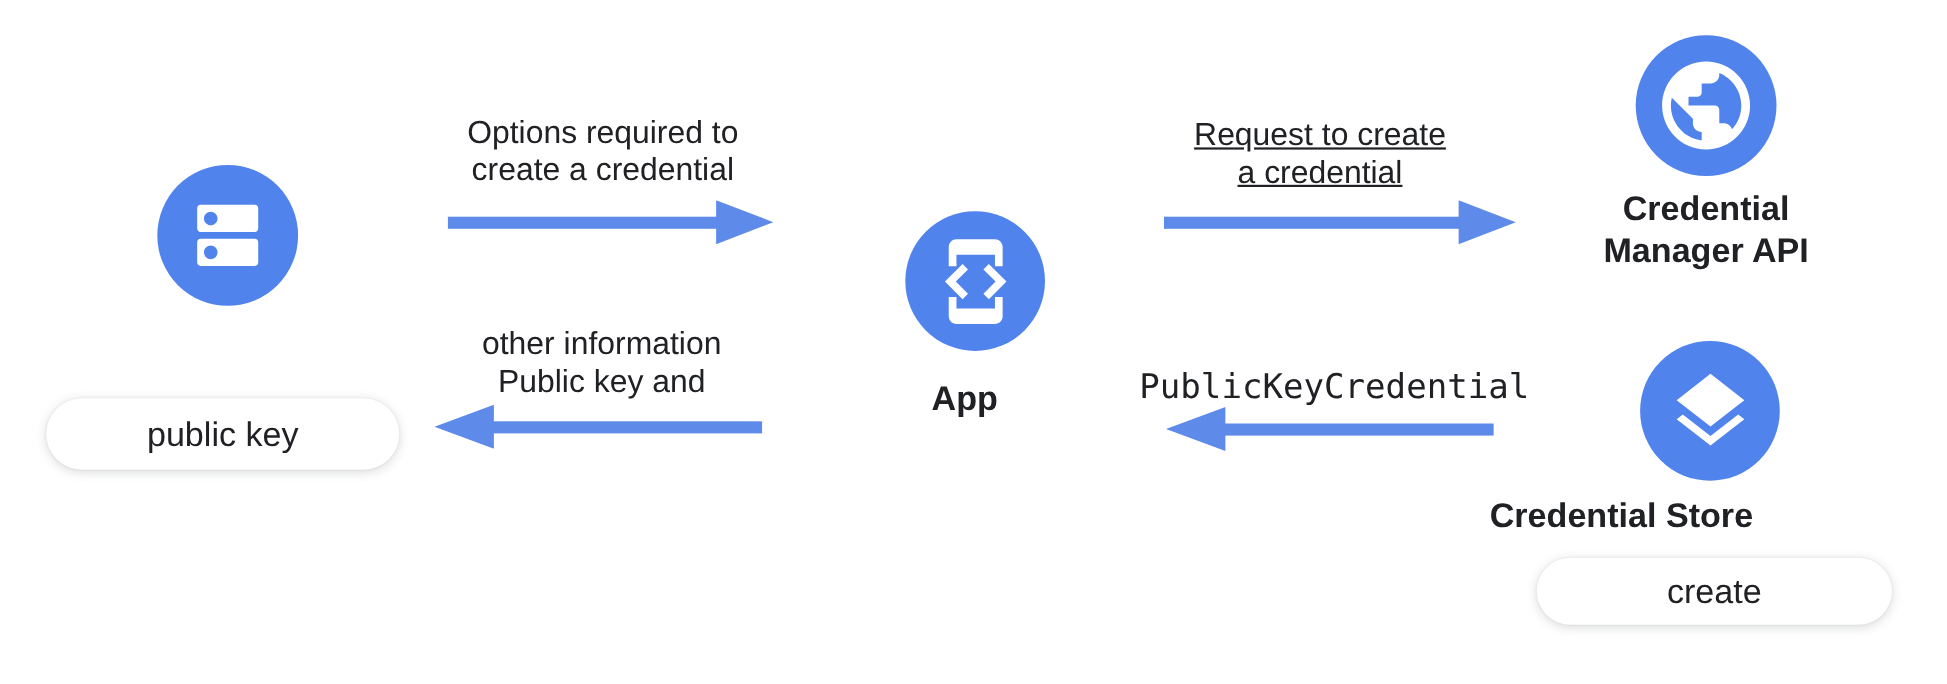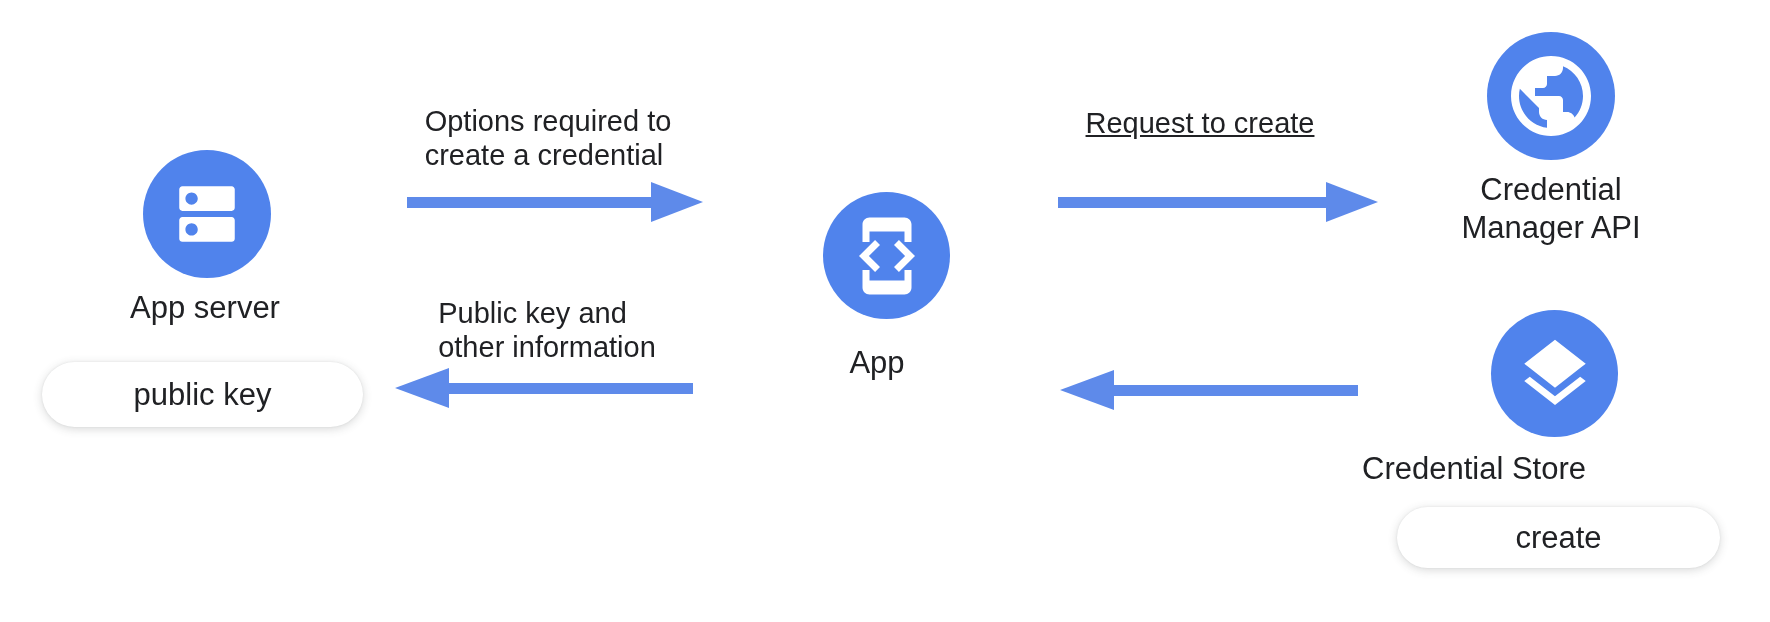--- a/index.html
+++ b/index.html
@@ -29,41 +29,41 @@
     align-items: center;
     justify-content: center;
     color: #fff;
   }
   .circle svg { display: block; fill: #ffffff; }
   .node-label {
     position: absolute;
     transform: translateX(-50%);
     text-align: center;
     font-size: 31px;
-    font-weight: 400;
+    font-weight: 700;
     line-height: 38px;
     color: var(--text-dark);
     white-space: nowrap;
   }
   .badge {
     position: absolute;
     background: var(--badge-bg);
     border-radius: 33px;
     box-shadow: 0 2px 10px rgba(60,64,67,0.20), 0 0 2px rgba(60,64,67,0.10);
     display: flex;
     align-items: center;
     justify-content: center;
     font-size: 31px;
     font-weight: 500;
     color: var(--text-dark);
   }
   .arrow-label {
     position: absolute;
     transform: translateX(-50%);
-    text-align: left;
+    text-align: center;
     font-size: 29px;
     font-weight: 400;
     line-height: 34px;
     color: var(--text-dark);
     white-space: nowrap;
   }
   .mono-label {
     position: absolute;
     transform: translateX(-50%);
     font-family: "DejaVu Sans Mono", "Liberation Mono", monospace;
@@ -81,66 +81,67 @@
 
 <div class="canvas">
 
   <div class="circle" style="left:143px; top:150px;">
     <span>
       <svg width="74" height="74" viewBox="0 0 24 24">
         <path d="M20 13H4c-.55 0-1 .45-1 1v6c0 .55.45 1 1 1h16c.55 0 1-.45 1-1v-6c0-.55-.45-1-1-1zM7 19c-1.1 0-2-.9-2-2s.9-2 2-2 2 .9 2 2-.9 2-2 2zM20 3H4c-.55 0-1 .45-1 1v6c0 .55.45 1 1 1h16c.55 0 1-.45 1-1V4c0-.55-.45-1-1-1zM7 9c-1.1 0-2-.9-2-2s.9-2 2-2 2 .9 2 2-.9 2-2 2z"></path>
       </svg>
     </span>
   </div>
-  <div class="node-label" style="left:205px; top:289px;">App server</div>
   <div class="badge" style="left:42px; top:362px; width:321px; height:65px;text-align:center;">
     <span>public key</span>
   </div>
 
   <div class="arrow-label" style="left:548px; top:104px;">
     <div>Options required to</div>
     <div>create a credential</div>
   </div>
   <div class="arrow" style="left:407px; top:182px; width:296px;">
     <svg viewBox="0 0 296 40" preserveAspectRatio="none">
       <rect class="fill" x="0" y="15" width="246" height="11"></rect>
       <polygon class="fill" points="244,0 296,20 244,40"></polygon>
     </svg>
   </div>
 
   <div class="arrow-label" style="left:547px; top:296px;">
+    <div>other information</div>
     <div>Public key and</div>
-    <div>other information</div>
   </div>
   <div class="arrow" style="left:395px; top:368px; width:298px;">
     <svg viewBox="0 0 298 40" preserveAspectRatio="none">
       <polygon class="fill" points="54,0 0,20 54,40"></polygon>
       <rect class="fill" x="52" y="15" width="246" height="11"></rect>
     </svg>
   </div>
 
   <div class="circle" style="left:823px; top:192px; width:127px; height:127px;">
     <span>
       <svg width="84" height="84" viewBox="0 0 24 24">
         <path d="M7 5h10v3h2V3c0-1.1-.9-2-2-2H7c-1.1 0-2 .9-2 2v5h2V5zm8.41 11.59L20 12l-4.59-4.59L14 8.83 17.17 12 14 15.17l1.41 1.42zM10 15.17 6.83 12 10 8.83 8.59 7.41 4 12l4.59 4.59L10 15.17zM17 19H7v-3H5v5c0 1.1.9 2 2 2h10c1.1 0 2-.9 2-2v-5h-2v3z"></path>
       </svg>
     </span>
   </div>
   <div class="node-label" style="left:877px; top:344px;text-align:right;">App</div>
 
   <div class="arrow-label" style="left:1200px; top:106px;text-decoration:underline;">
     <div>Request to create</div>
+    <div>a credential</div>
   </div>
   <div class="arrow" style="left:1058px; top:182px; width:320px;">
     <svg viewBox="0 0 320 40" preserveAspectRatio="none">
       <rect class="fill" x="0" y="15" width="270" height="11"></rect>
       <polygon class="fill" points="268,0 320,20 268,40"></polygon>
     </svg>
   </div>
 
+  <div class="mono-label" style="left:1213px; top:334px;">PublicKeyCredential</div>
   <div class="arrow" style="left:1060px; top:370px; width:298px;">
     <svg viewBox="0 0 298 40" preserveAspectRatio="none">
       <polygon class="fill" points="54,0 0,20 54,40"></polygon>
       <rect class="fill" x="52" y="15" width="246" height="11"></rect>
     </svg>
   </div>
 
   <div class="circle" style="left:1487px; top:32px;">
     <span>
       <svg width="96" height="96" viewBox="0 0 24 24">

